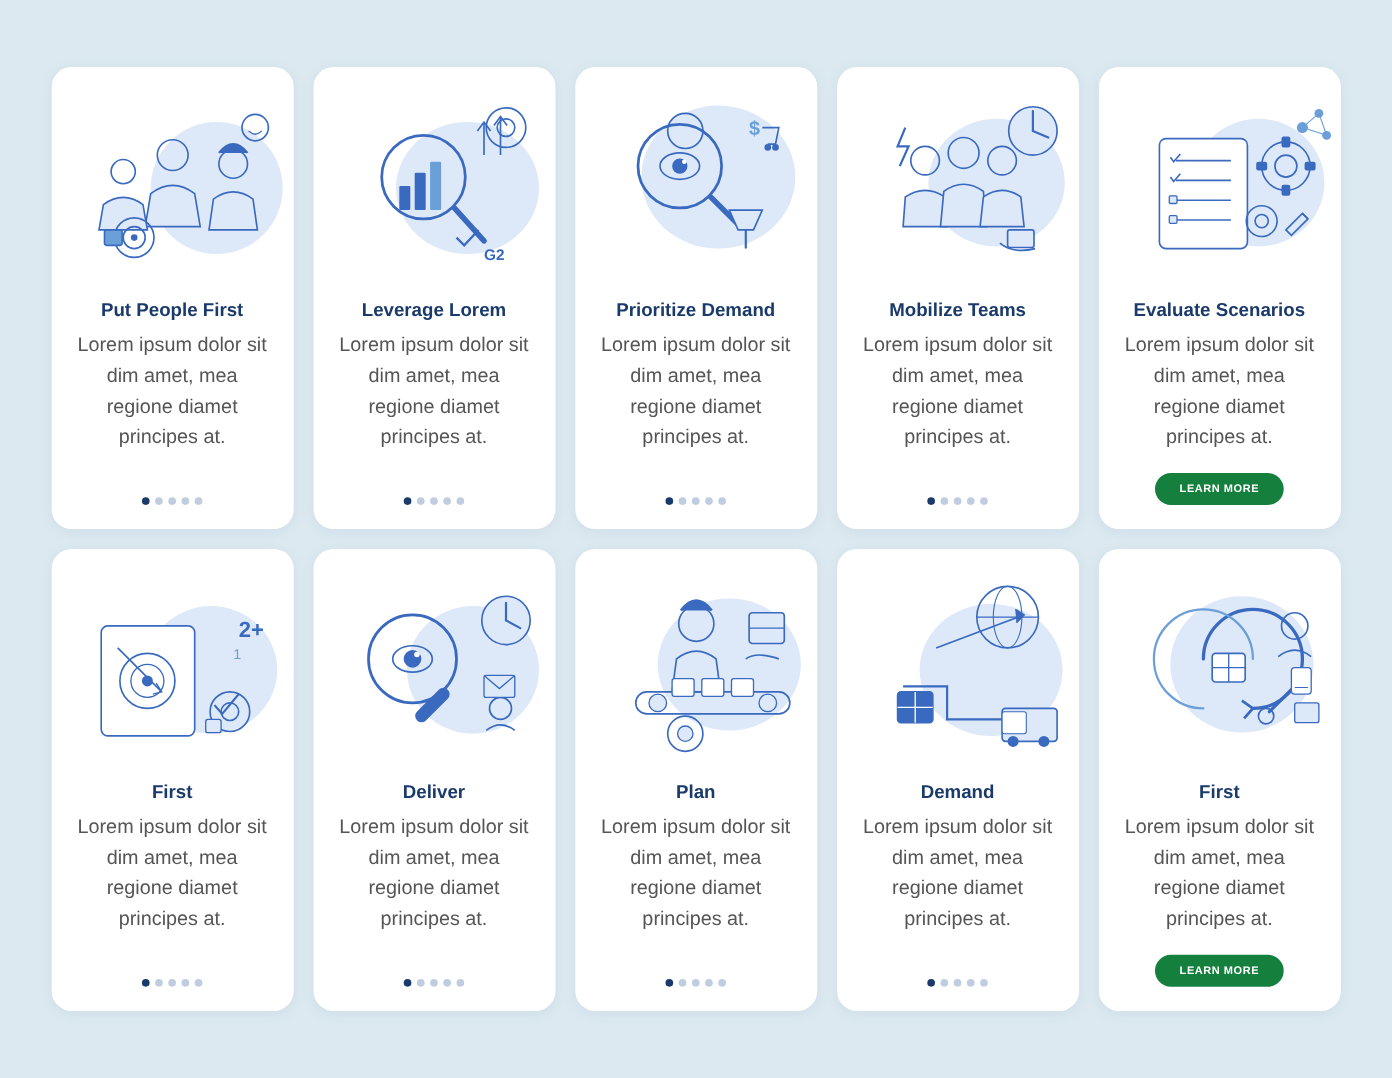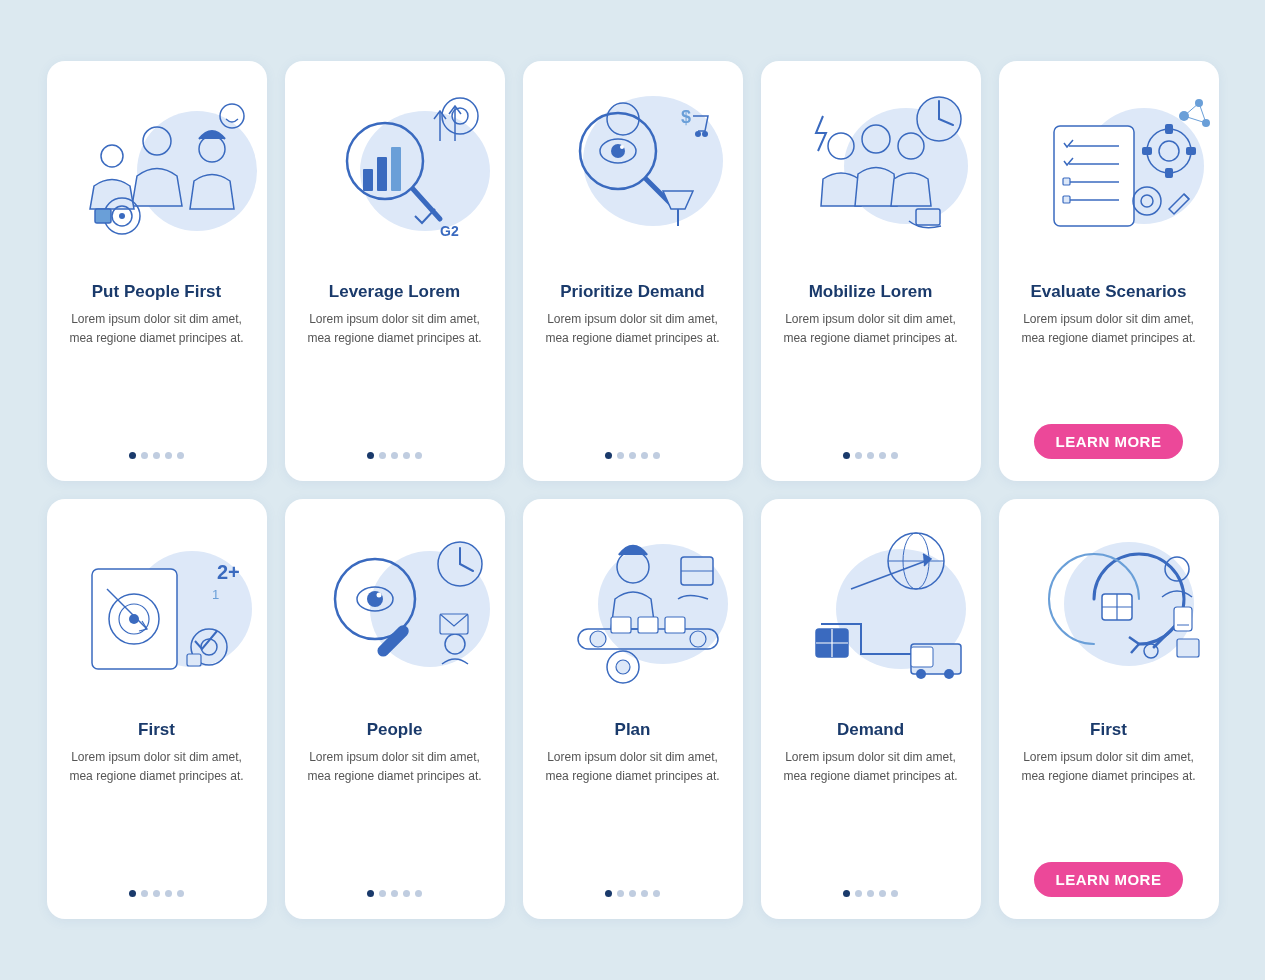--- a/index.html
+++ b/index.html
@@ -41,25 +41,25 @@
     }
     .card-illustration svg {
       width: 100%;
       height: 100%;
     }
     .card-title {
       font-size: 17px;
       font-weight: 700;
       color: #1a3a6b;
       text-align: center;
-      margin: 20px 18px 8px 18px;
+      margin: 10px 18px 8px 18px;
       line-height: 1.25;
     }
     .card-body {
-      font-size: 12px;
+      font-size: 18px;
       color: #555;
       text-align: center;
       margin: 0 18px;
       line-height: 1.55;
       flex: 1;
     }
     .card-dots {
       display: flex;
       gap: 5px;
       margin-top: 16px;
@@ -67,26 +67,26 @@
       justify-content: center;
     }
     .dot {
       width: 7px;
       height: 7px;
       border-radius: 50%;
     }
     .dot.active { background: #1a3a6b; }
     .dot.inactive { background: #c0cde0; }
     .card-btn {
-      background: #ec4899;
+      background: #15803d;
       color: #fff;
       border: none;
       border-radius: 20px;
       padding: 9px 22px;
-      font-size: 15px;
+      font-size: 10px;
       font-weight: 700;
       letter-spacing: 0.5px;
       cursor: pointer;
     }
 
     
     .illus-bg {
       fill: #dde8f8;
     }
   </style>
@@ -212,21 +212,21 @@
       <circle cx="178" cy="58" r="22" stroke="#3a6abf" stroke-width="1.5" fill="#dde8f8"></circle>
       <path d="M178,58 L178,40" stroke="#3a6abf" stroke-width="2" stroke-linecap="round"></path>
       <path d="M178,58 L192,64" stroke="#3a6abf" stroke-width="2" stroke-linecap="round"></path>
 
       <path d="M62,55 L55,72 L65,72 L57,90" stroke="#3a6abf" stroke-width="2" fill="none"></path>
 
       <rect x="155" y="148" width="24" height="16" rx="2" stroke="#3a6abf" stroke-width="1.5" fill="#dde8f8"></rect>
       <path d="M148,160 Q160,170 180,165" stroke="#3a6abf" stroke-width="1.5" fill="none"></path>
     </svg>
       </div>
-      <div class="card-title">Mobilize Lorem</div>
+      <div class="card-title">Mobilize Teams</div>
       <div class="card-body">Lorem ipsum dolor sit dim amet, mea regione diamet principes at.</div>
       <div class="card-dots">
         <span class="dot active"></span>
         <span class="dot inactive"></span>
         <span class="dot inactive"></span>
         <span class="dot inactive"></span>
         <span class="dot inactive"></span>
       </div>
     </div>
     <div class="card">
@@ -320,21 +320,21 @@
       <line x1="175" y1="65" x2="175" y2="49" stroke="#3a6abf" stroke-width="2" stroke-linecap="round"></line>
       <line x1="175" y1="65" x2="188" y2="72" stroke="#3a6abf" stroke-width="2" stroke-linecap="round"></line>
 
       <circle cx="170" cy="145" r="10" stroke="#3a6abf" stroke-width="1.5" fill="none"></circle>
       <path d="M157,165 Q170,155 183,165" stroke="#3a6abf" stroke-width="1.5" fill="none"></path>
 
       <rect x="155" y="115" width="28" height="20" rx="2" stroke="#3a6abf" stroke-width="1.2" fill="#dde8f8"></rect>
       <polyline points="155,115 169,127 183,115" stroke="#3a6abf" stroke-width="1.2" fill="none"></polyline>
     </svg>
       </div>
-      <div class="card-title">People</div>
+      <div class="card-title">Deliver</div>
       <div class="card-body">Lorem ipsum dolor sit dim amet, mea regione diamet principes at.</div>
       <div class="card-dots">
         <span class="dot active"></span>
         <span class="dot inactive"></span>
         <span class="dot inactive"></span>
         <span class="dot inactive"></span>
         <span class="dot inactive"></span>
       </div>
     </div>
     <div class="card">

